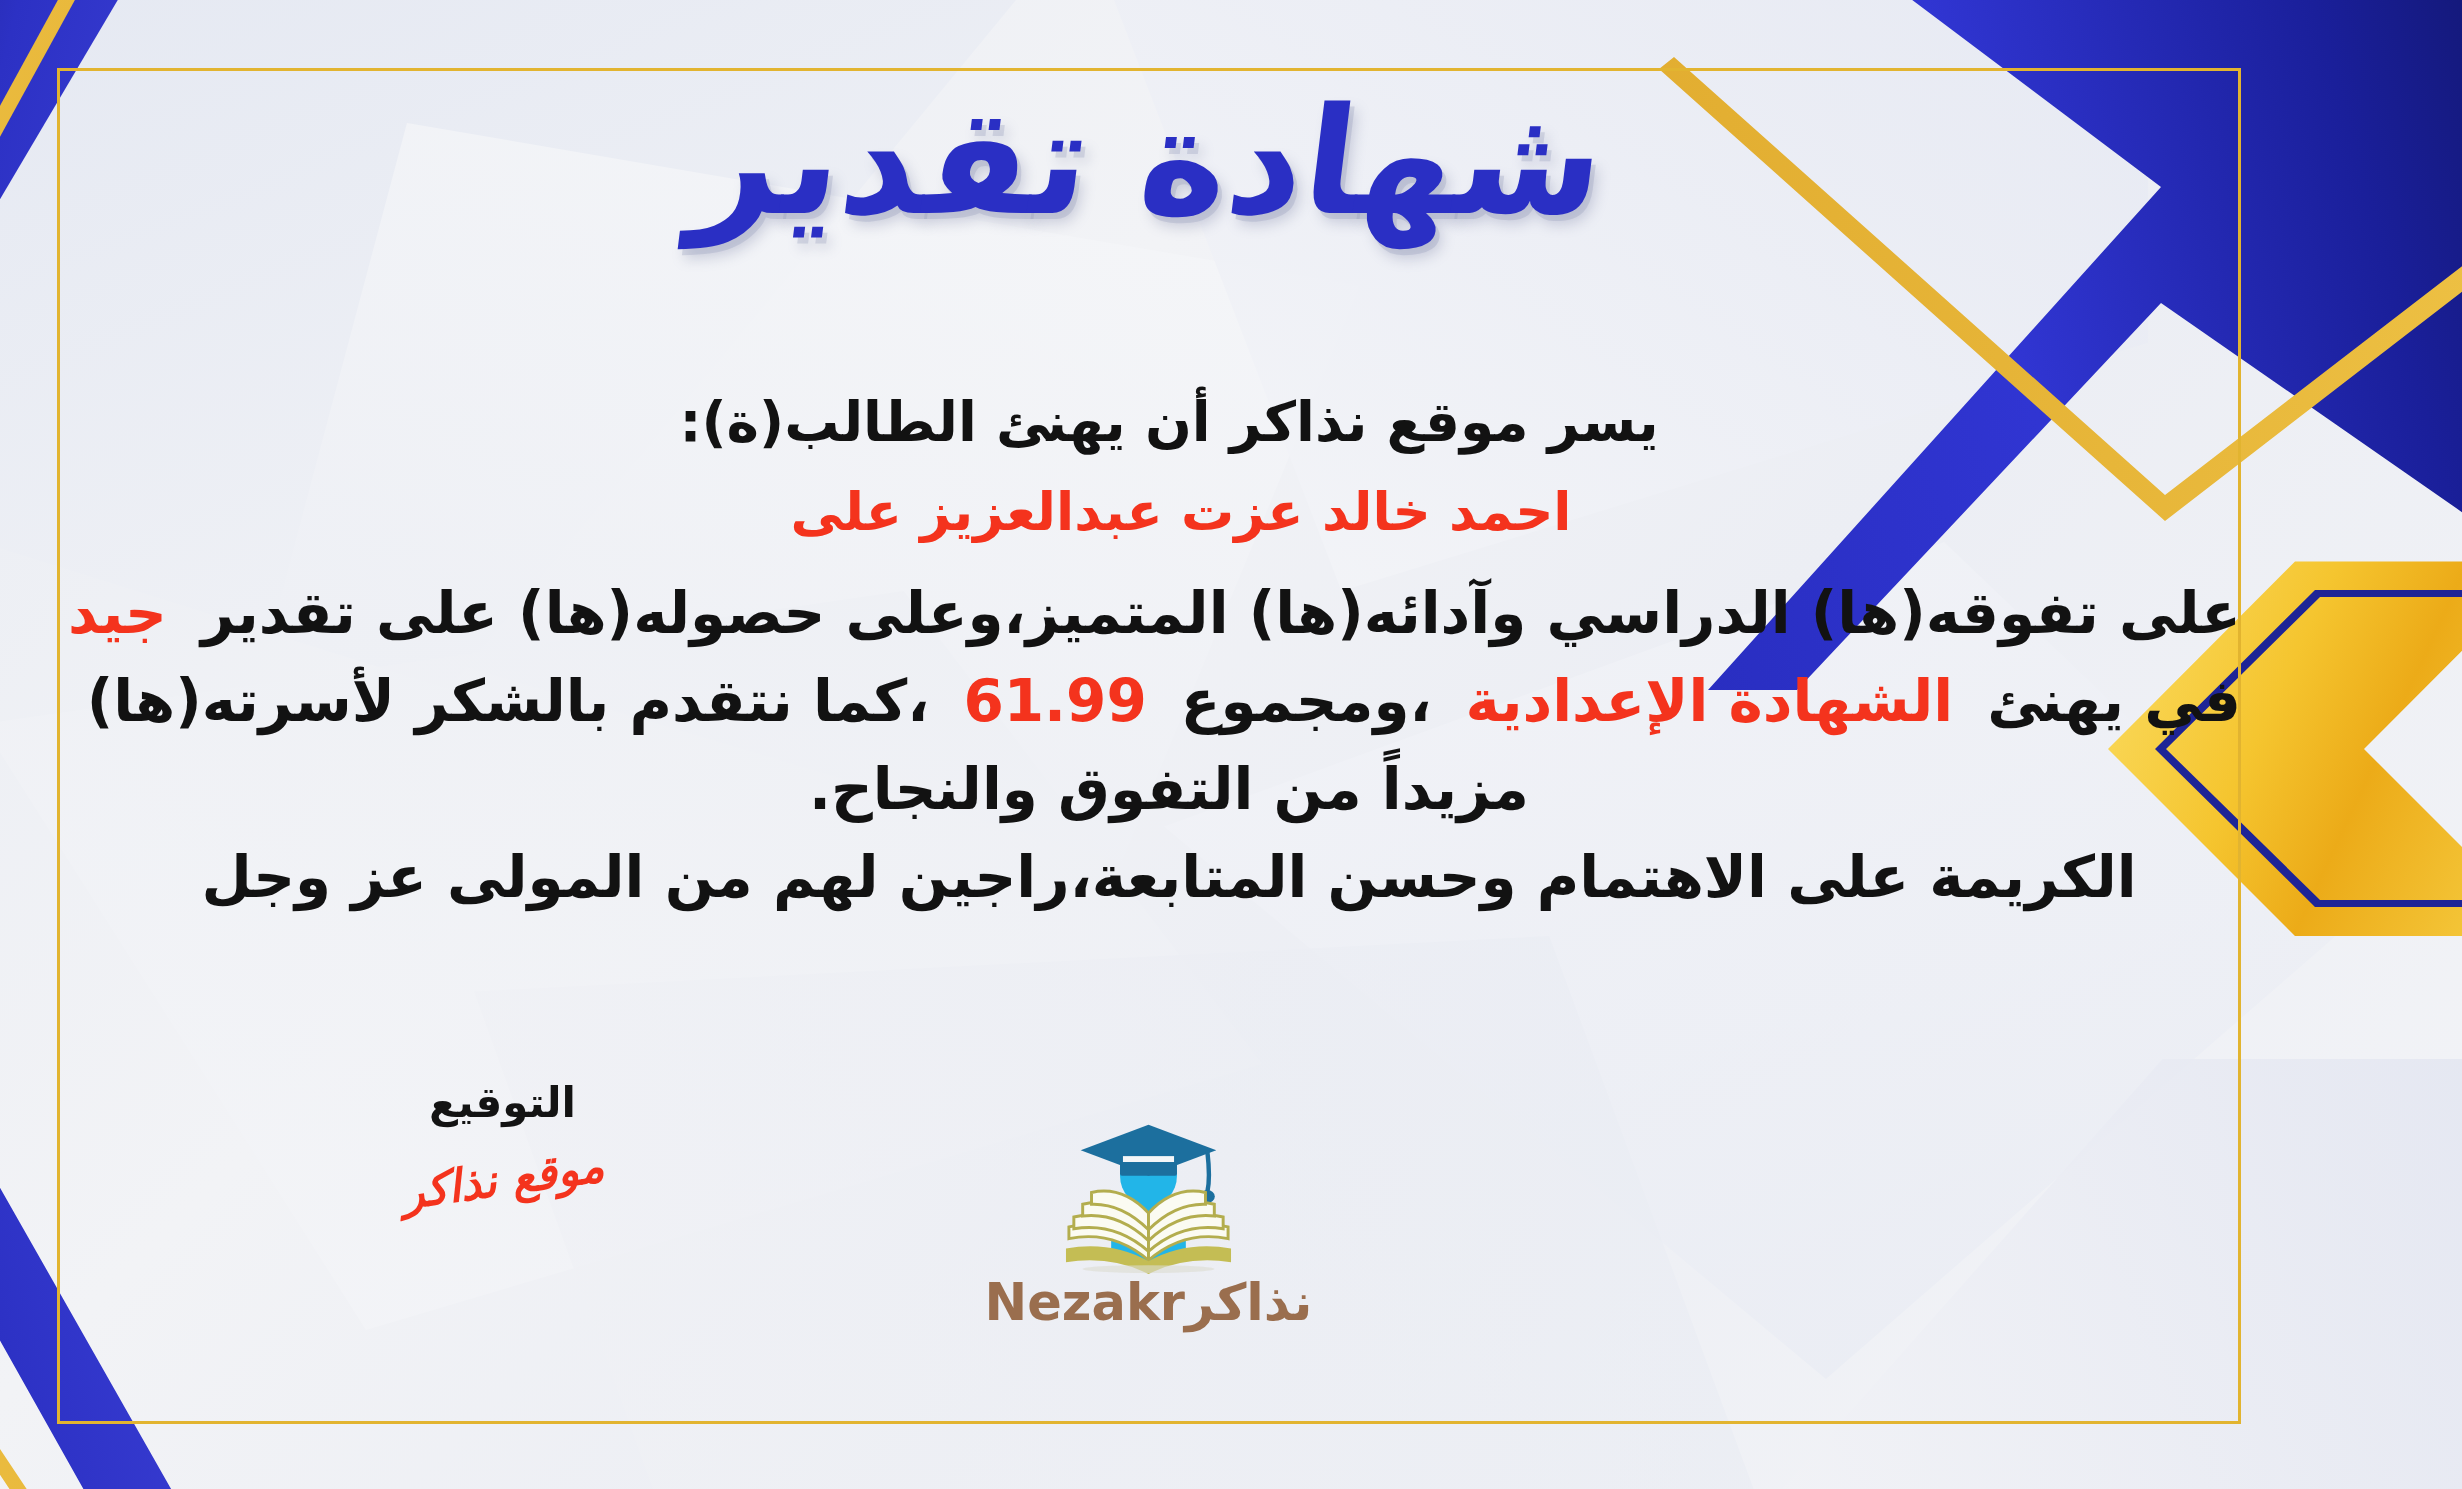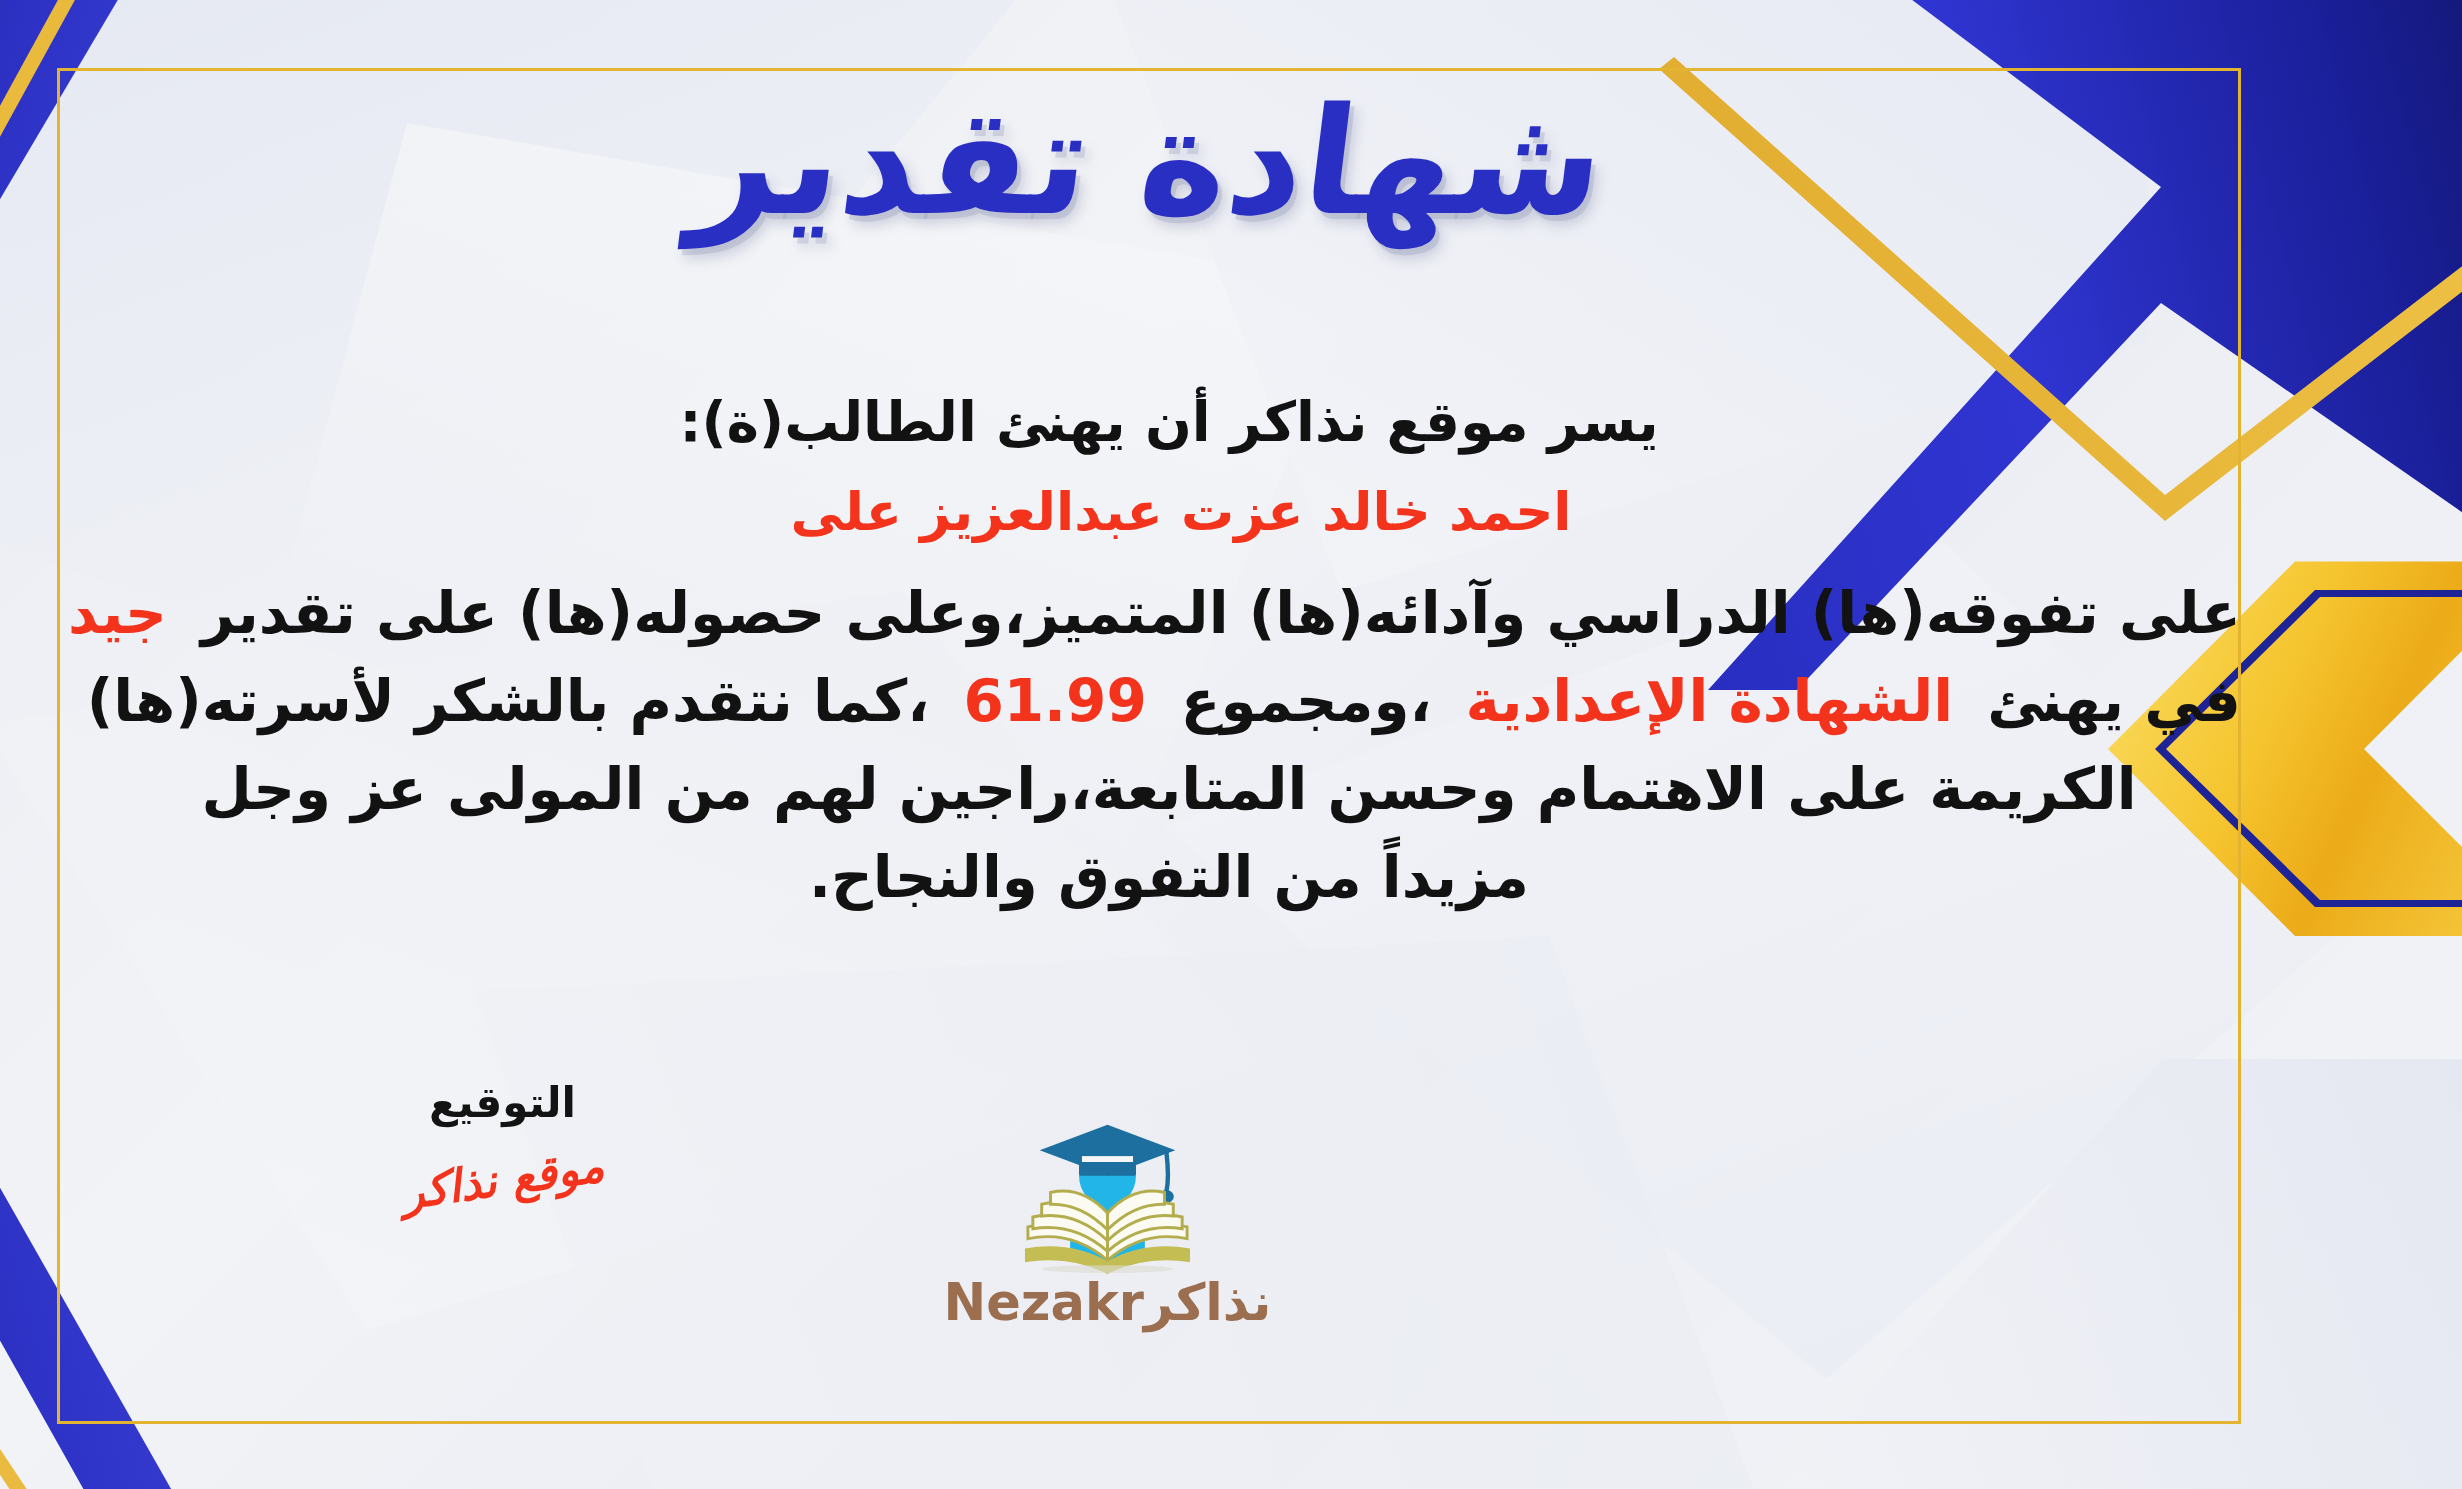--- a/index.html
+++ b/index.html
@@ -253,21 +253,21 @@
     font-weight: 700;
     color: #f4331d;
     transform: rotate(-8deg);
     display: inline-block;
     line-height: 1;
   }
 
   
   .logo {
     position: absolute;
-    left: 883px;
+    left: 924px;
     top: 1039px;
     width: 335px;
     text-align: center;
   }
   .logo svg { display: block; width: 207px; height: 167px; margin: 0 auto; }
   .logo-wordmark {
     margin-top: 3px;
     font-size: 51px;
     font-weight: 700;
     color: #9a6e4e;
@@ -326,23 +326,23 @@
       <div class="line line-name">احمد خالد عزت عبدالعزيز على</div>
 
       <div class="line line-para">
         <span>على تفوقه(ها) الدراسي وآدائه(ها) المتميز،وعلى حصوله(ها) على تقدير</span><span class="gap"></span><span class="hl-red">جيد</span>
       </div>
 
       <div class="line line-para">
         <span>في يهنئ</span><span class="gap"></span><span class="hl-red">الشهادة الإعدادية</span><span class="gap"></span><span>،ومجموع</span><span class="gap"></span><span class="hl-red">61.99</span><span class="gap"></span><span>،كما نتقدم بالشكر لأسرته(ها)</span>
       </div>
 
+      <div class="line line-para">مزيداً من التفوق والنجاح.</div>
+
       <div class="line line-para">الكريمة على الاهتمام وحسن المتابعة،راجين لهم من المولى عز وجل</div>
-
-      <div class="line line-para">مزيداً من التفوق والنجاح.</div>
     </div>
 
     <div class="signature-area">
       <div class="signature-label">التوقيع</div>
       <div class="signature-mark">موقع نذاكر</div>
     </div>
 
     <div class="logo">
       <svg viewBox="0 0 420 340" xmlns="http://www.w3.org/2000/svg">
 

